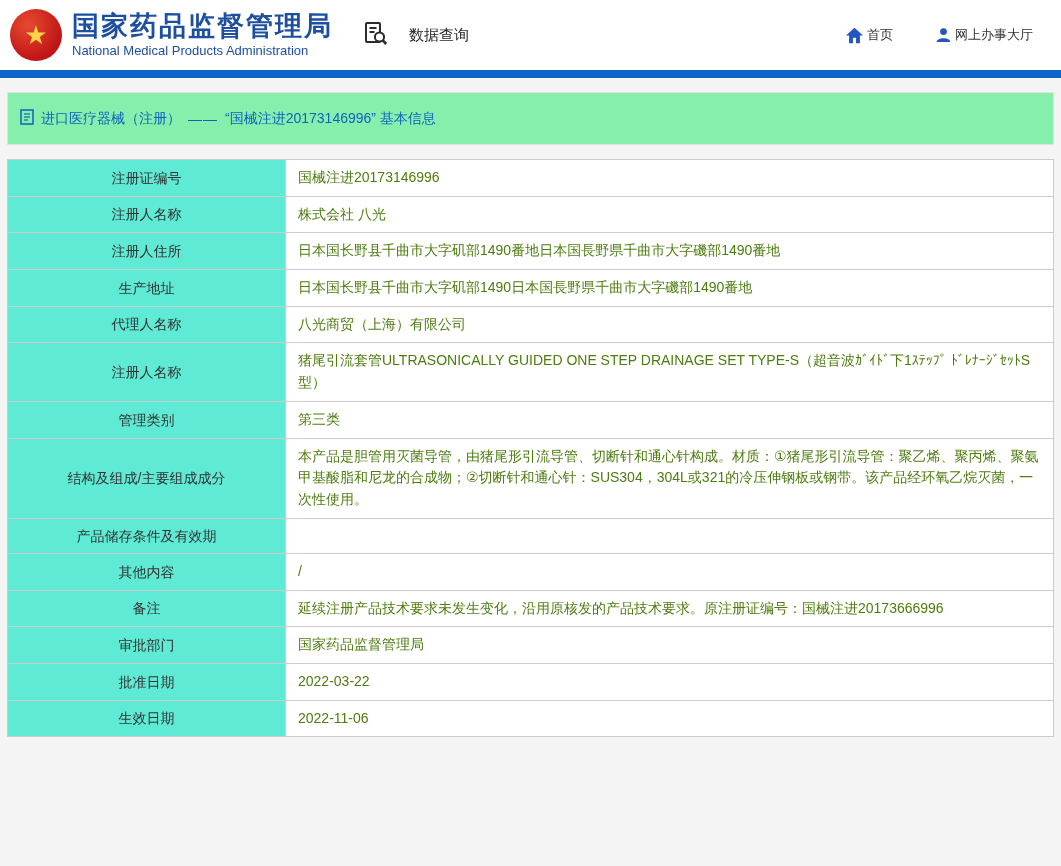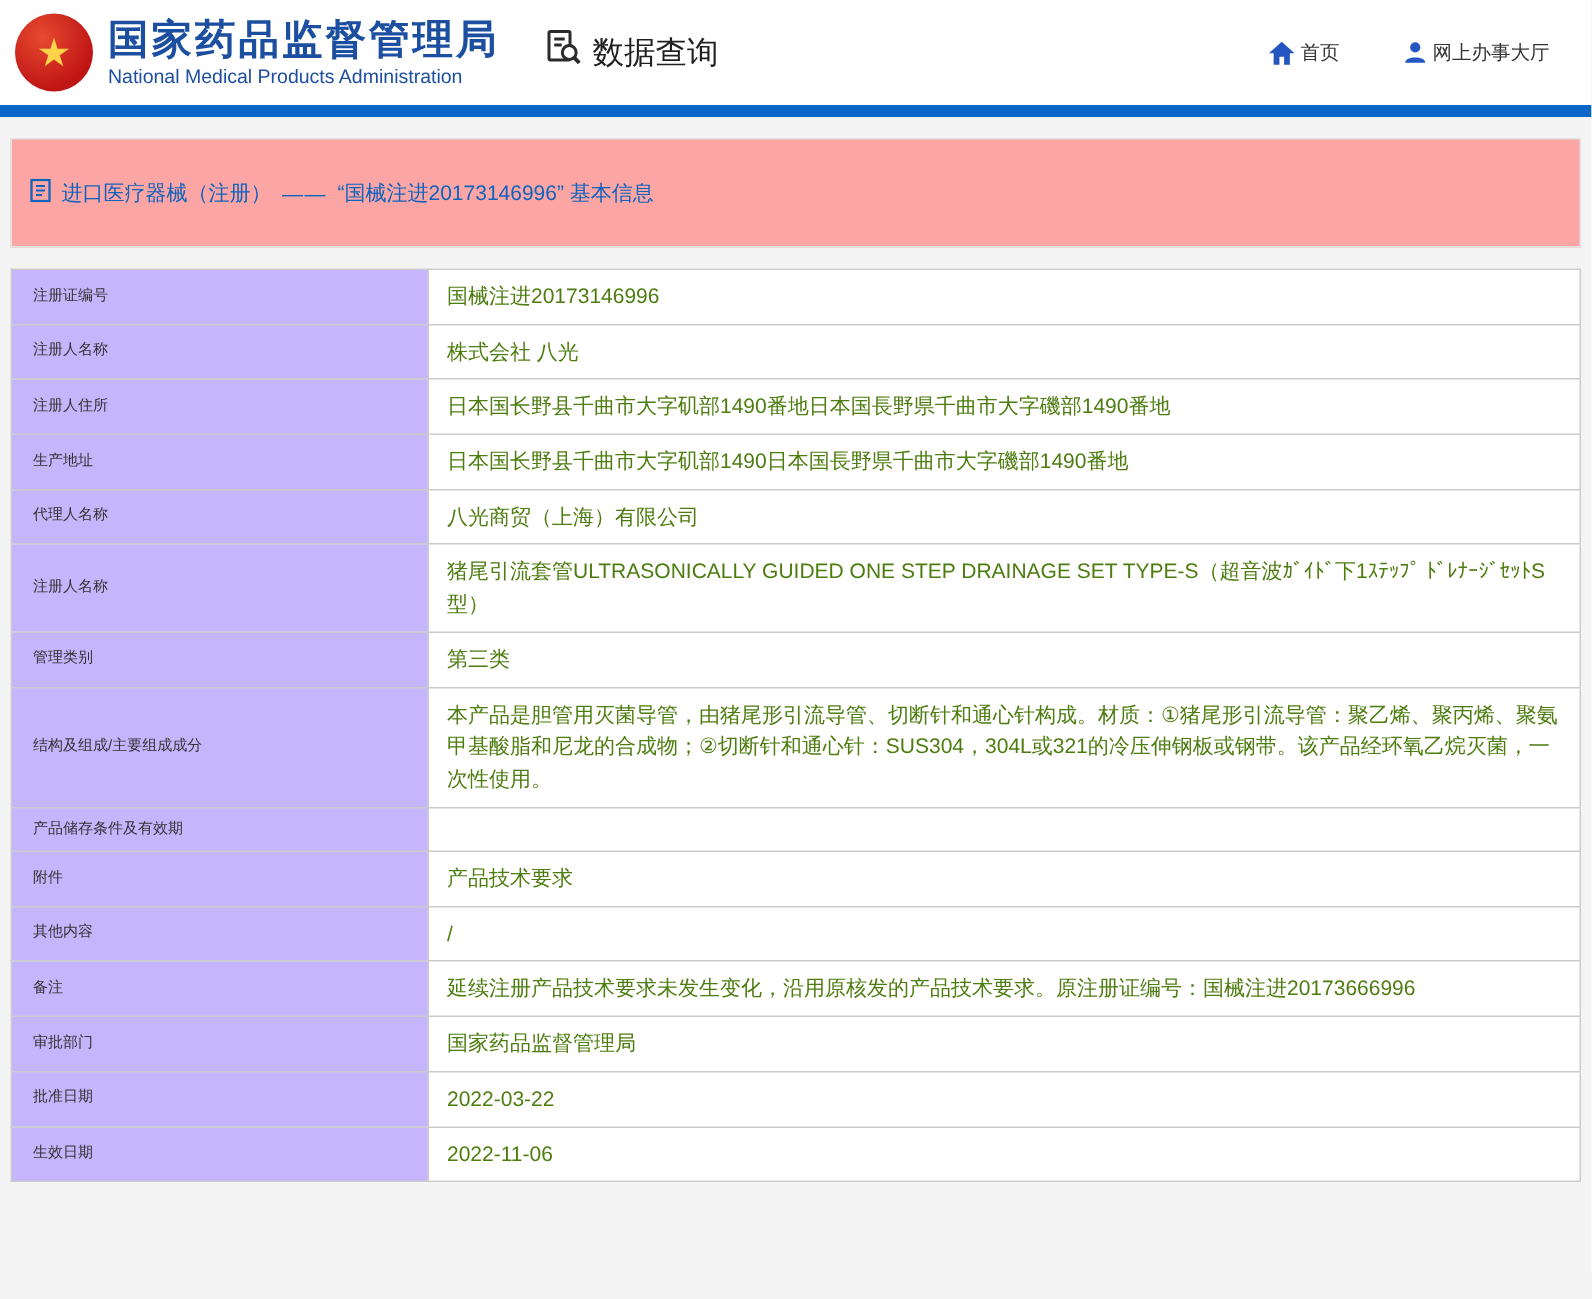--- a/index.html
+++ b/index.html
@@ -20,49 +20,49 @@
     display:flex; align-items:center; justify-content:center;
     color:#ffd24a; font-size:26px; flex:0 0 auto;
   }
   .org { margin-left:10px; }
   .org-cn {
     font-size:27px; font-weight:bold; color:#1d4fa1; letter-spacing:2px;
     line-height:1.1; white-space:nowrap;
   }
   .org-en { font-size:13px; color:#1d4fa1; margin-top:2px; white-space:nowrap; }
   .query {
-    display:flex; align-items:center; gap:6px;
-    margin-left:30px; font-size:21px; color:#1f1f1f; cursor:pointer;
+    display:flex; align-items:center; gap:20px;
+    margin-left:30px; font-size:15px; color:#1f1f1f; cursor:pointer;
     white-space:nowrap;
   }
   .topnav { margin-left:auto; display:flex; gap:42px; padding-right:10px; }
   .topnav-item {
     display:flex; flex-direction:row; align-items:center; gap:3px;
     font-size:13px; color:#333; cursor:pointer; white-space:nowrap;
   }
   .topnav-item .ic { height:18px; display:flex; align-items:flex-end; }
   
   .blue-bar { height:8px; background:#0a67c7; }
   
   .content { margin:0 7px; }
   .breadcrumb {
-    margin-top:14px; background:#fca5a5; border:1px solid #e2e2e2;
-    padding:26px 12px; font-size:14px; color:#0e63bd;
+    margin-top:14px; background:#86efac; border:1px solid #e2e2e2;
+    padding:16px 12px; font-size:14px; color:#0e63bd;
     display:flex; align-items:center; gap:7px; white-space:nowrap;
   }
   .breadcrumb .dash { letter-spacing:1px; }
   
   table.info {
     margin-top:14px; width:100%; border-collapse:collapse;
     background:#ffffff; table-layout:fixed;
   }
   table.info th {
-    width:278px; background:#c4b5fd; border:1px solid #cccccc;
-    text-align:left; vertical-align:middle;
-    padding:7px 14px; font-weight:normal; font-size:10px; color:#333;
+    width:278px; background:#5eead4; border:1px solid #cccccc;
+    text-align:center; vertical-align:middle;
+    padding:7px 14px; font-weight:normal; font-size:14px; color:#333;
     line-height:1.45;
   }
   table.info td {
     border:1px solid #cccccc; vertical-align:middle;
     padding:7px 12px; font-size:14px; color:#4d7c0f;
     line-height:1.55; white-space:pre-line; word-break:break-all;
   }
 </style>
 </head>
 <body>
@@ -167,24 +167,20 @@
     <th>结构及组成/主要组成成分</th>
     <td>本产品是胆管用灭菌导管，由猪尾形引流导管、切断针和通心针构成。材质：①猪尾形引流导管：聚乙烯、聚丙烯、聚氨甲基酸脂和尼龙的合成物；②切断针和通心针：SUS304，304L或321的冷压伸钢板或钢带。该产品经环氧乙烷灭菌，一次性使用。</td>
   </tr>
 
 
   <tr>
     <th>产品储存条件及有效期</th>
     <td></td>
   </tr>
 
-  <tr>
-    <th>附件</th>
-    <td>产品技术要求</td>
-  </tr>
 
   <tr>
     <th>其他内容</th>
     <td>/</td>
   </tr>
 
   <tr>
     <th>备注</th>
     <td>延续注册产品技术要求未发生变化，沿用原核发的产品技术要求。原注册证编号：国械注进20173666996</td>
   </tr>

